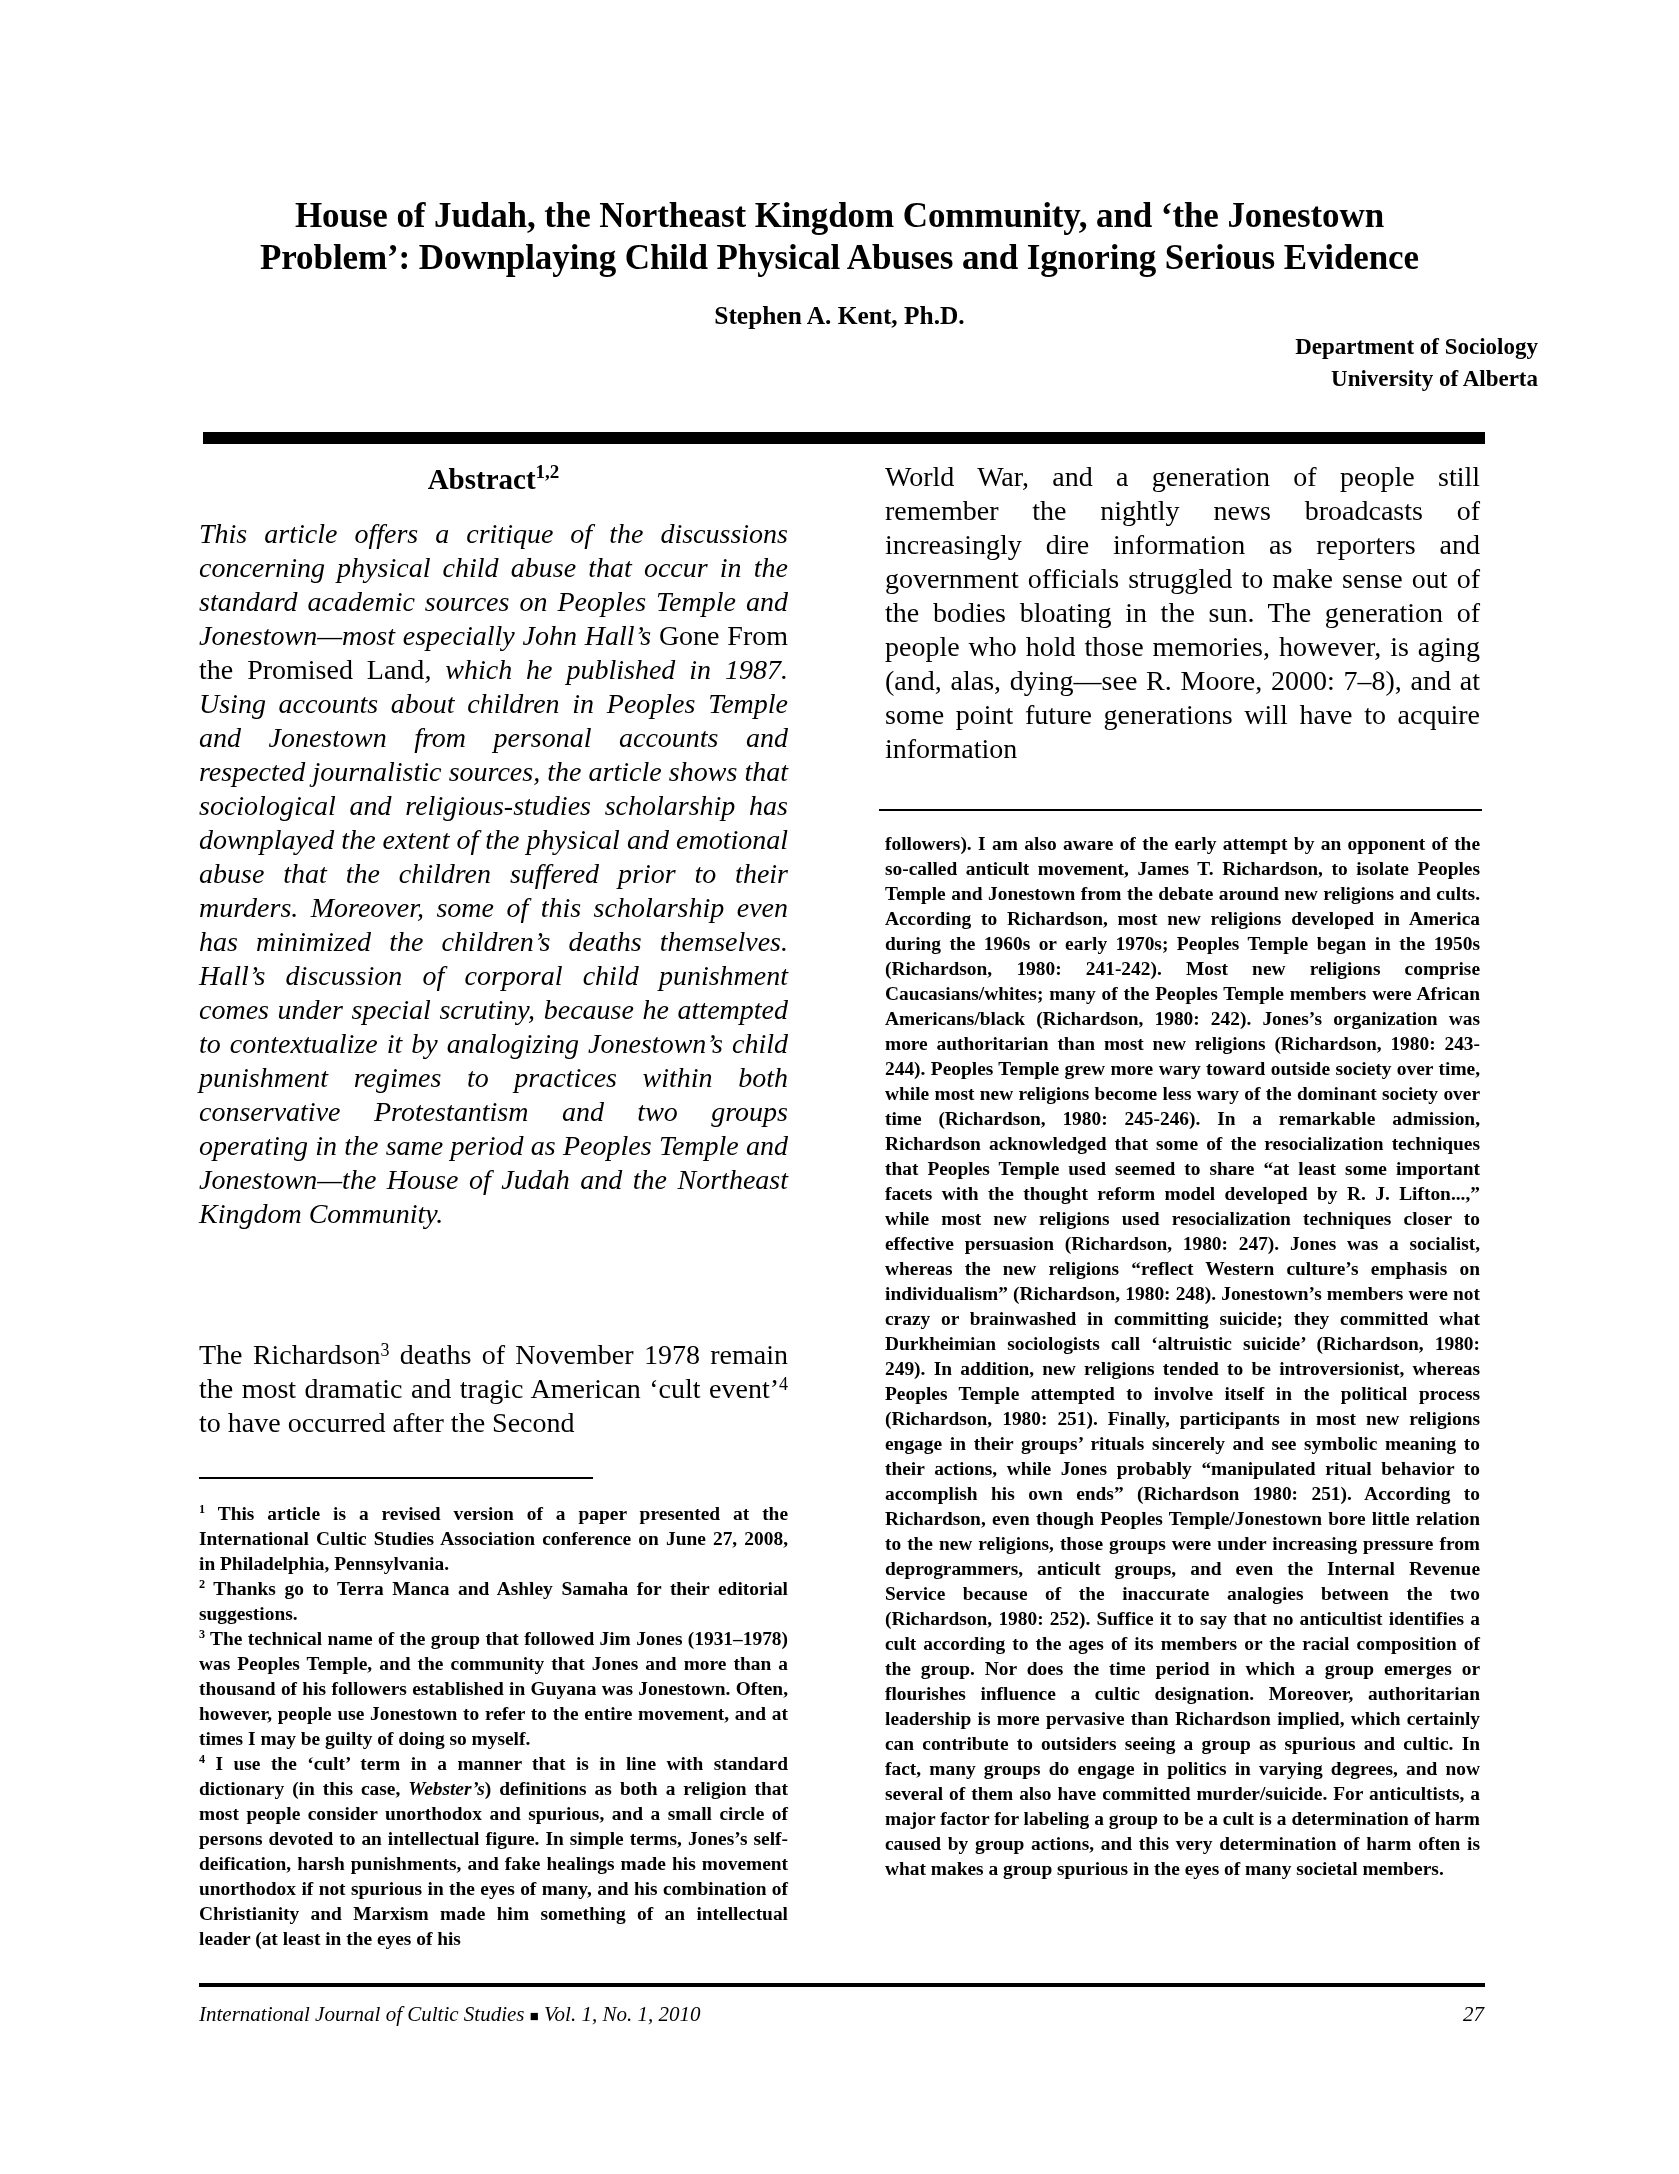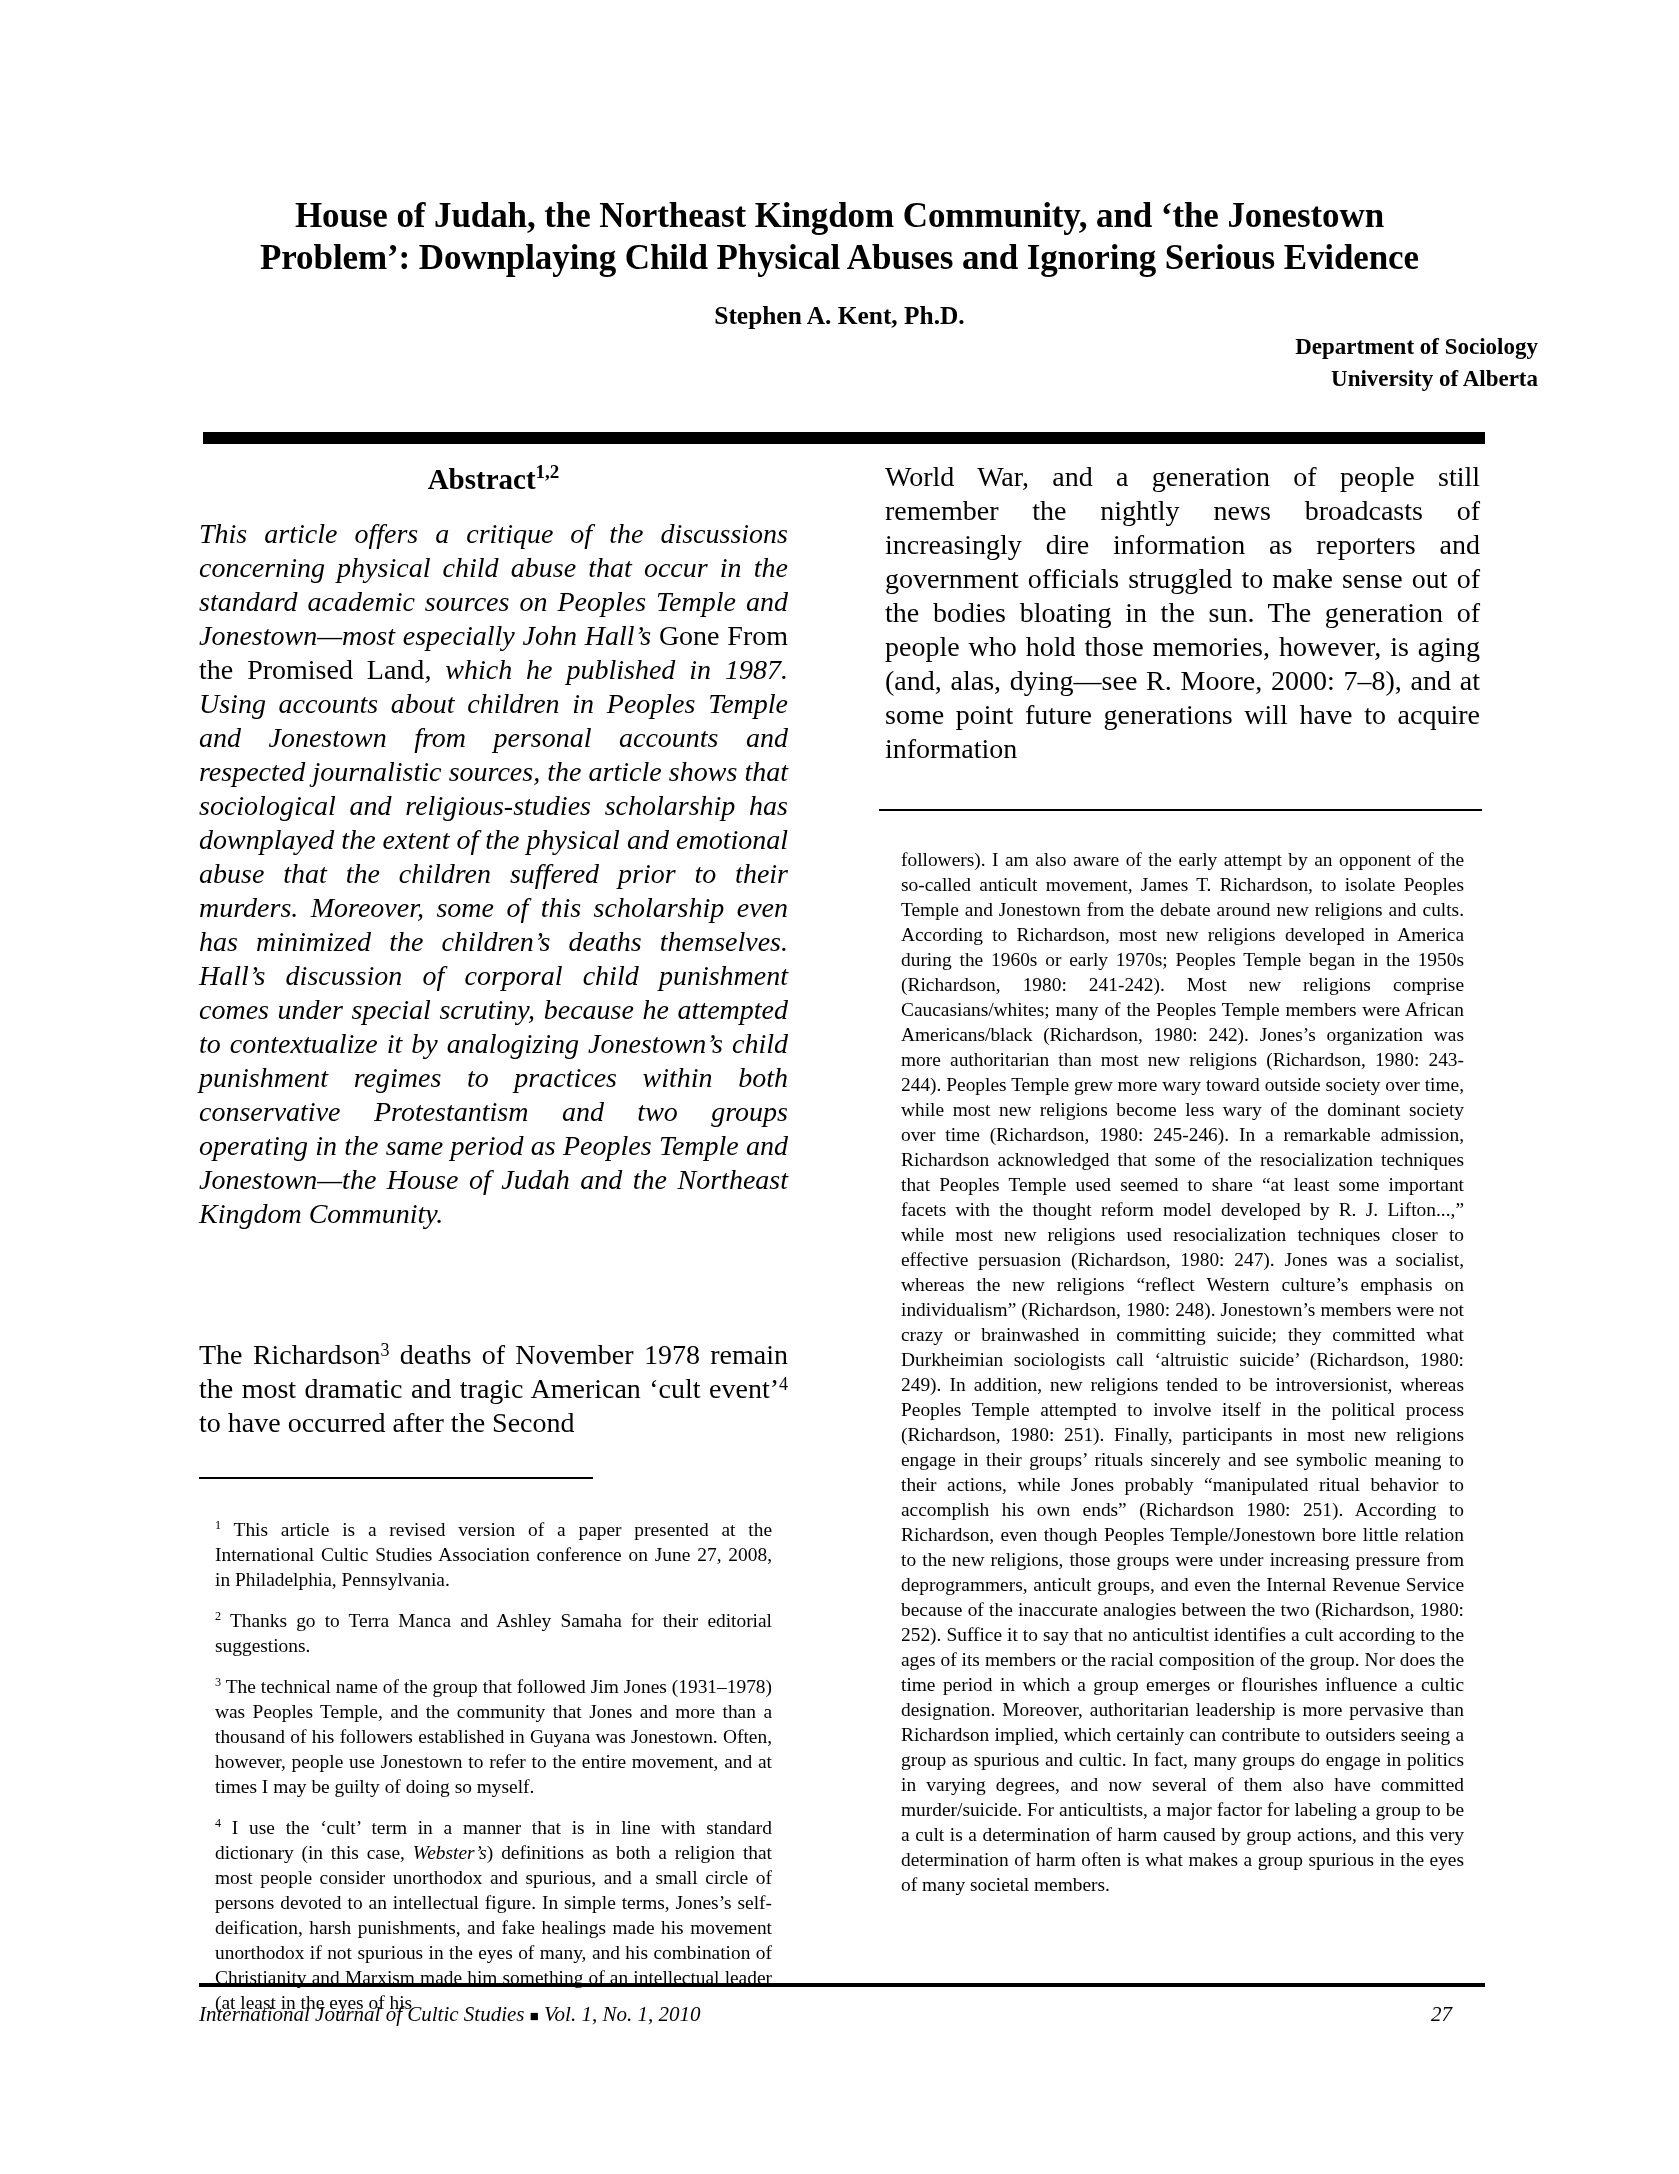--- a/index.html
+++ b/index.html
@@ -19,24 +19,24 @@
   .body-text sup { font-size: 18px; vertical-align: 8.5px; line-height: 0; }
   .left-body { top: 1338px; }
   .right-body { top: 460px; }
   .fn-rule-left { left: 199px; top: 1477px; width: 394px; height: 1.9px; background: #000; }
   .fn-rule-right { left: 879px; top: 809px; width: 603px; height: 1.9px; background: #000; }
   .footnotes { font-size: 19.4px; line-height: 25px; text-align: justify; }
   .footnotes sup { font-size: 12.2px; vertical-align: 7.5px; line-height: 0; }
   .footnotes .it { font-style: italic; }
   .left-fn { top: 1501px; }
   .right-fn { top: 831px; }
-  .fn-item { margin: 16px; }
+  .fn-item { margin: 0; font-weight: bold; }
   .bottom-rule { left: 199px; top: 1983px; width: 1286px; height: 3.8px; background: #000; }
   .footer-journal { left: 199px; top: 2000px; font-style: italic; font-size: 21px; line-height: 28px; }
-  .footer-page { left: 1431px; width: 53px; top: 2000px; text-align: left; font-style: italic; font-size: 21px; line-height: 28px; }
+  .footer-page { left: 1431px; width: 53px; top: 2000px; text-align: right; font-style: italic; font-size: 21px; line-height: 28px; }
   p { margin: 0; }
 </style>
 </head>
 <body>
 
 <div class="abs title">
   <div>House of Judah, the Northeast Kingdom Community, and ‘the Jonestown</div>
   <div>Problem’: Downplaying Child Physical Abuses and Ignoring Serious Evidence</div>
 </div>
 <div class="abs author">Stephen A. Kent, Ph.D.</div>

